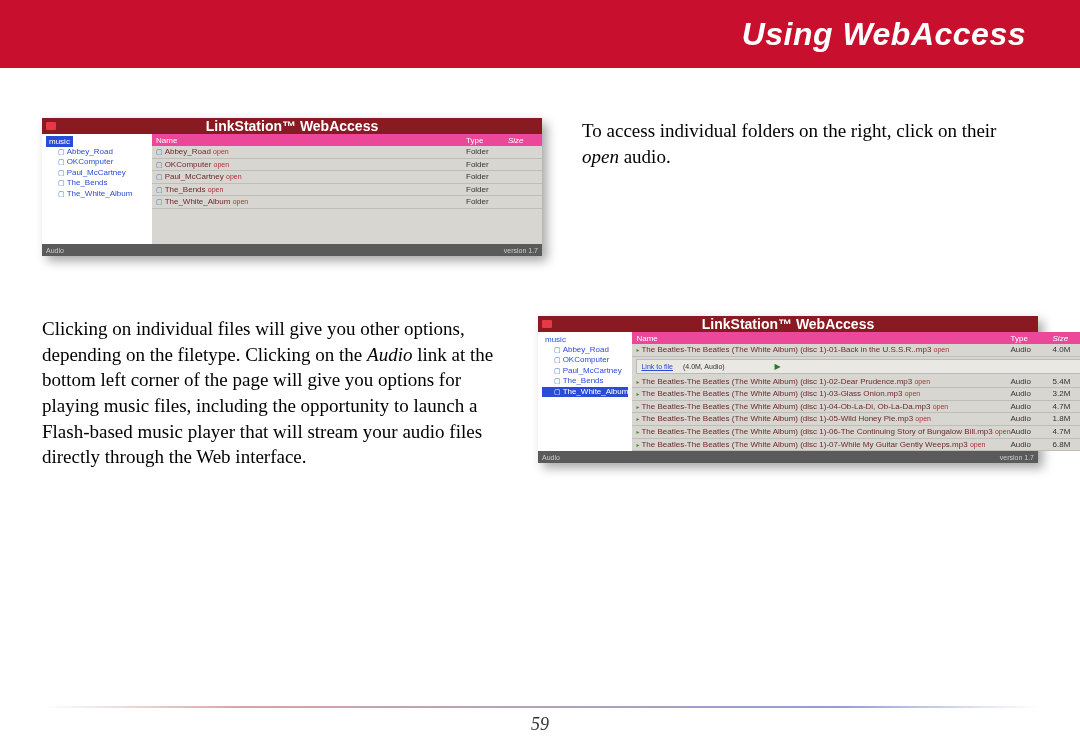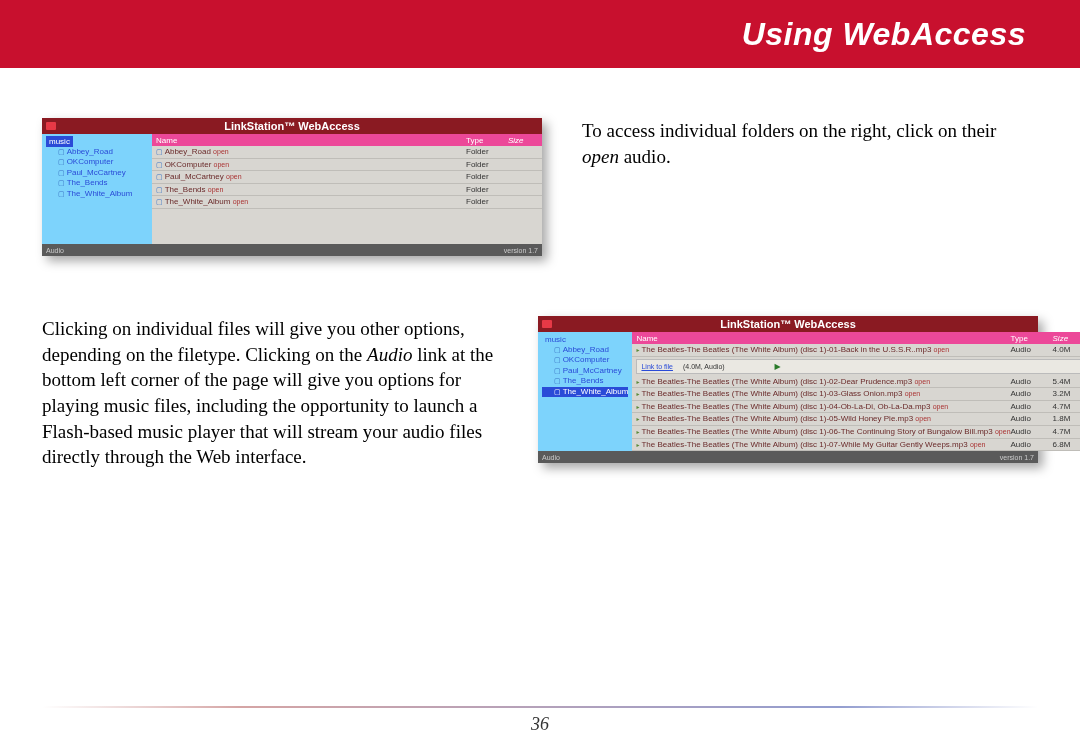--- a/index.html
+++ b/index.html
@@ -57,38 +57,38 @@
     background: #e6e6e6;
   }
   .shot-titlebar {
     background: #8a1a22;
     color: #fff;
     height: 16px;
     display: flex;
     align-items: center;
     justify-content: center;
     font-weight: bold;
-    font-size: 11px;
+    font-size: 14px;
     position: relative;
   }
   .shot-titlebar .red-dot {
     position: absolute;
     left: 4px;
     top: 4px;
     width: 10px; height: 8px;
     background: #e63946;
     border-radius: 1px;
   }
   .shot-body {
     display: flex;
     background: #e6e6e6;
   }
   .shot-tree {
     width: 110px;
-    background: #7dd3fc;
+    background: #ffffff;
     padding: 2px 4px;
   }
   .tree-root {
     background: #2a4bd7;
     color: #fff;
     padding: 1px 3px;
     display: inline-block;
   }
   .tree-root.nosel {
     background: transparent;
@@ -352,14 +352,14 @@
           <span>version 1.7</span>
         </div>
       </div>
     </div>
   </div>
 
 </div>
 
 <div class="page-footer">
   <div class="footer-line"></div>
-  <div class="page-num">36</div>
+  <div class="page-num">59</div>
 </div>
 
 </body></html>

